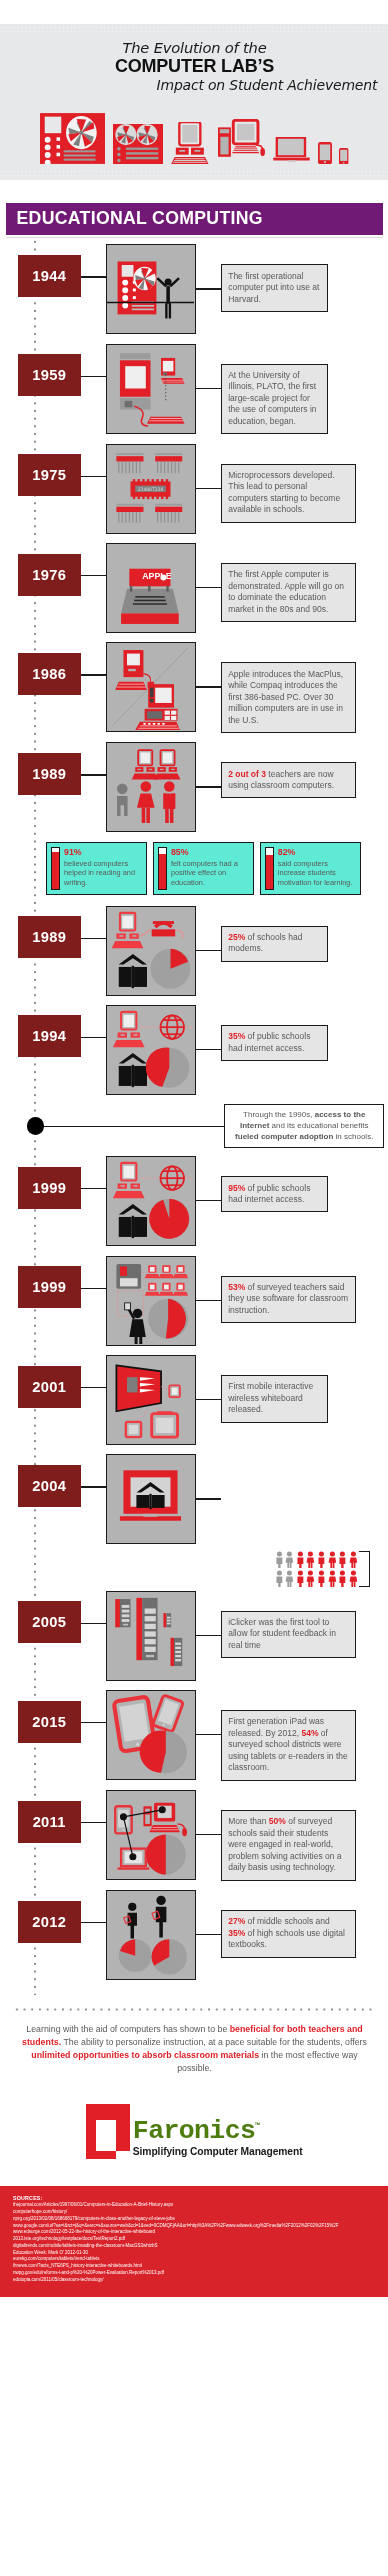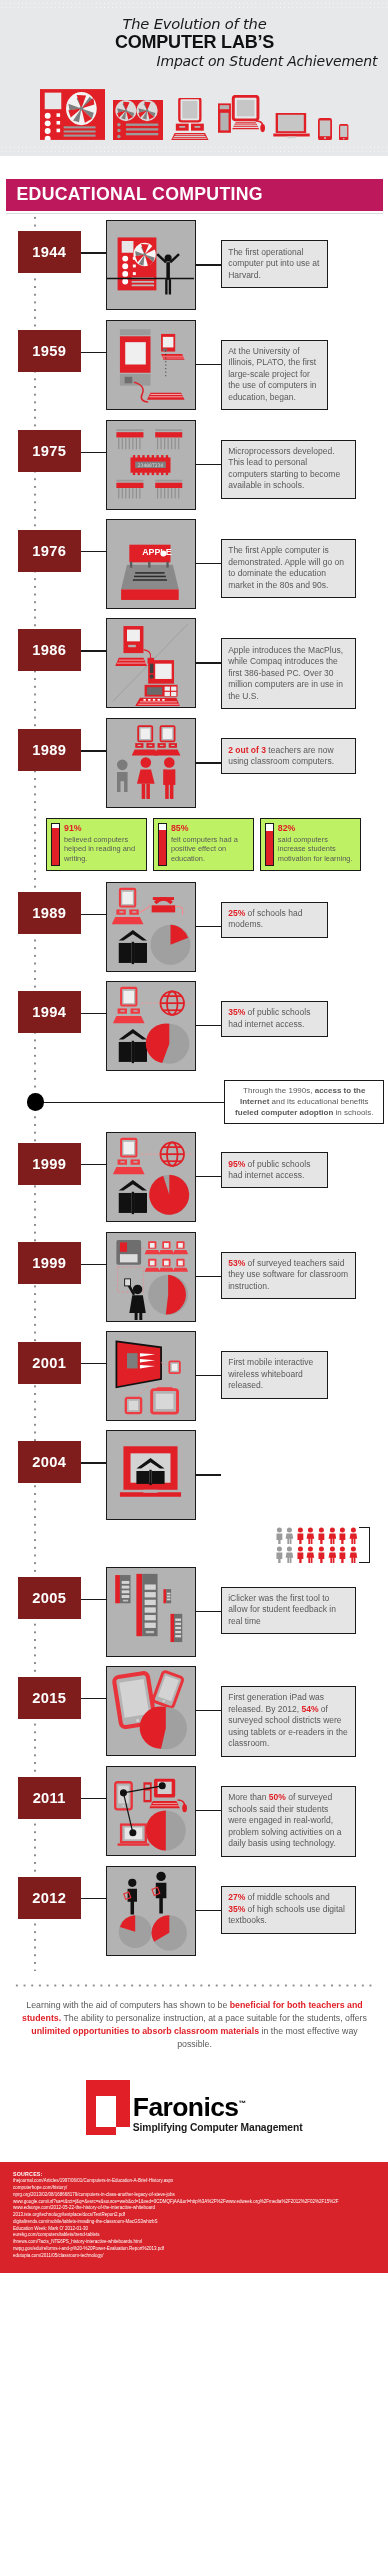--- a/index.html
+++ b/index.html
@@ -9,20 +9,21 @@
     font-family: "Liberation Sans", sans-serif;
     color: #4d4d4d;
   }
   .page { width: 389px; position: relative; }
 
   
   .header {
     background: #e6e8e9;
     padding: 0 0 3.5px 0;
     position: relative;
+    margin-top: 24px;
   }
   .dotband {
     height: 8.2px;
     background-image: radial-gradient(circle, #ffffff 0.6px, rgba(255,255,255,0) 0.8px);
     background-size: 4.1px 4.1px;
     background-position: 0 1.2px;
     opacity: .95;
   }
   .title-wrap { text-align: center; padding: 8.2px 11.8px 2.4px 11.8px; }
   .t-line1 {
@@ -55,21 +56,21 @@
     align-items: flex-end;
     justify-content: center;
     gap: 7.7px;
     padding: 7px 0 3.5px 0;
     height: 71px;
   }
 
   
   .section-spacer { height: 23.6px; background: #fff; }
   .section-bar {
-    background: #be185d;
+    background: #701a75;
     color: #fff;
     font-family: "Liberation Sans", sans-serif;
     font-weight: bold;
     font-size: 17.7px;
     letter-spacing: 0.3px;
     padding: 4.7px 0 5.9px 10.6px;
     margin: 0 5.9px;
   }
   .section-rule { height: 1.8px; background: #dcdcdc; margin: 1.8px 5.9px 0 5.9px; }
 
@@ -167,21 +168,21 @@
   .substats {
     display: flex;
     gap: 0;
     margin: 0 0 10.6px 46px;
     align-items: stretch;
     position: relative;
     z-index: 2;
   }
   .stat {
     border: 1.2px solid #1a1a1a;
-    background: #bef264;
+    background: #5eead4;
     display: flex;
     gap: 4.1px;
     padding: 4.1px 4.1px 4.1px 4.1px;
     width: 101px;
     align-items: flex-start;
   }
   .stat + .stat { margin-left: 5.9px; }
   .tube {
     width: 8.8px; height: 43px;
     border: 0.9px solid #1a1a1a;
@@ -220,24 +221,24 @@
 
   
   .logo-area { display: flex; justify-content: center; padding: 23.6px 0 27px 0; }
   .logo-inner { display: flex; align-items: flex-end; gap: 0; }
   .logo-mark { position: relative; width: 44px; height: 55px; margin-right: 2.4px; }
   .logo-mark .outer { position: absolute; left: 0; top: 0; width: 44px; height: 55px; background: #e01f26; }
   .logo-mark .hole { position: absolute; left: 9.4px; top: 16.5px; width: 20px; height: 31px; background: #fff; }
   .logo-mark .notch { position: absolute; right: 0; bottom: 0; width: 14px; height: 7.7px; background: #fff; }
   .logo-text { padding-bottom: 2.4px; }
   .logo-name {
-    font-family: Liberation Sans, sans-serif;
+    font-family: Liberation Mono, monospace;
     font-size: 26.5px;
     font-weight: bold;
-    color: #000000;
+    color: #4d7c0f;
     letter-spacing: -0.6px;
     line-height: .95;
     position: relative;
   }
   .logo-name sup { font-size: 7.7px; vertical-align: super; }
   .logo-tag {
     font-family: "Liberation Sans", sans-serif;
     font-weight: bold;
     font-size: 10.3px;
     color: #1a1a1a;

